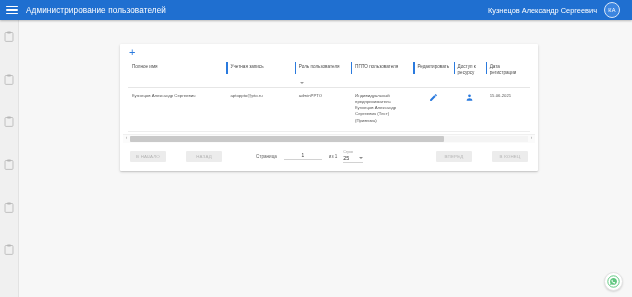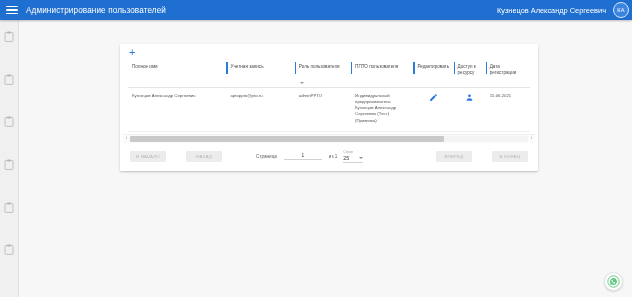--- a/index.html
+++ b/index.html
@@ -24,21 +24,21 @@
   
   .appbar {
     position: absolute;
     top: 0; left: 0;
     width: 632px;
     height: 20px;
     background: #1f6fd0;
     display: flex;
     align-items: center;
     box-sizing: border-box;
-    padding: 0 3px 0 6px;
+    padding: 0 12px 0 6px;
     z-index: 20;
     box-shadow: 0 1px 2px rgba(0,0,0,.25);
   }
   .hamburger {
     width: 12px;
     height: 12px;
     margin-right: 8px;
     display: flex;
     flex-direction: column;
     justify-content: center;

